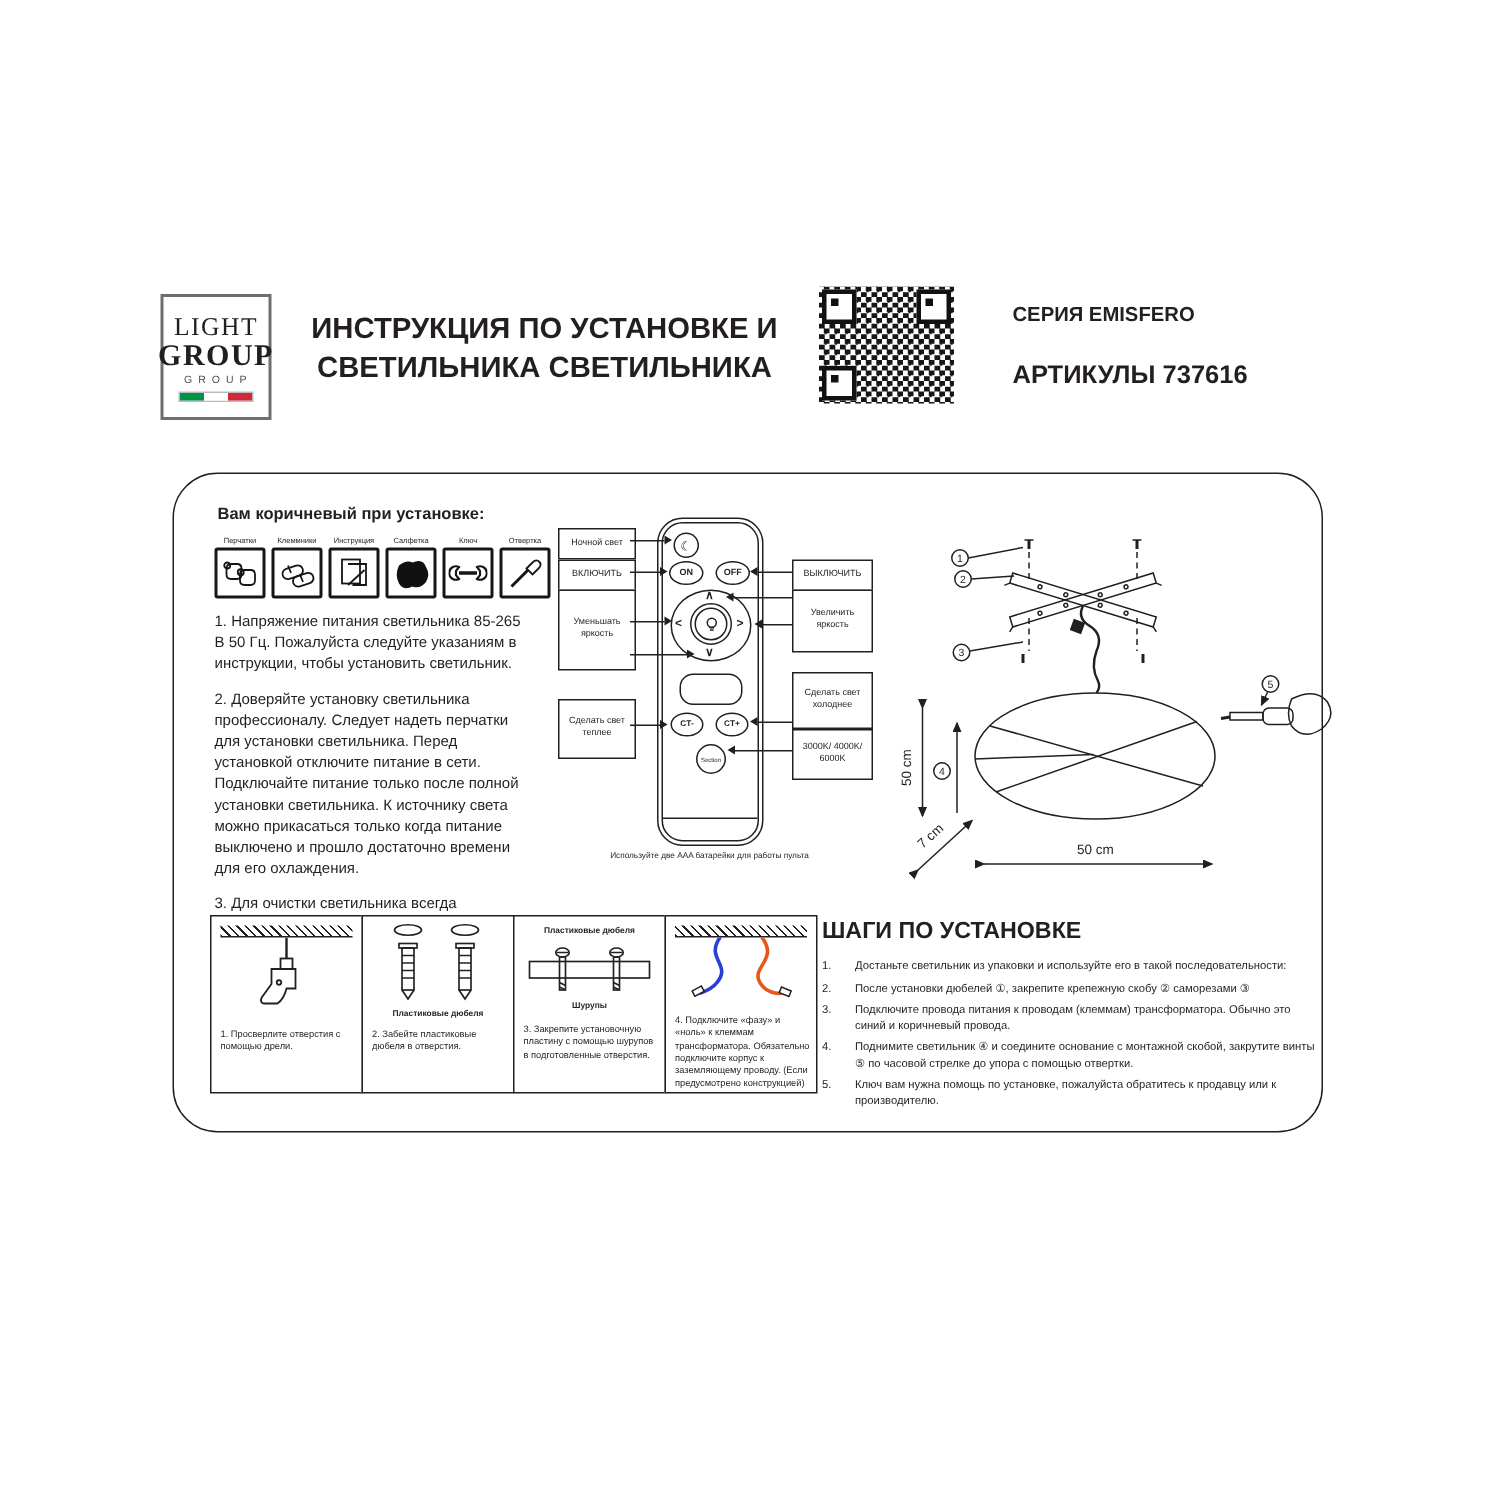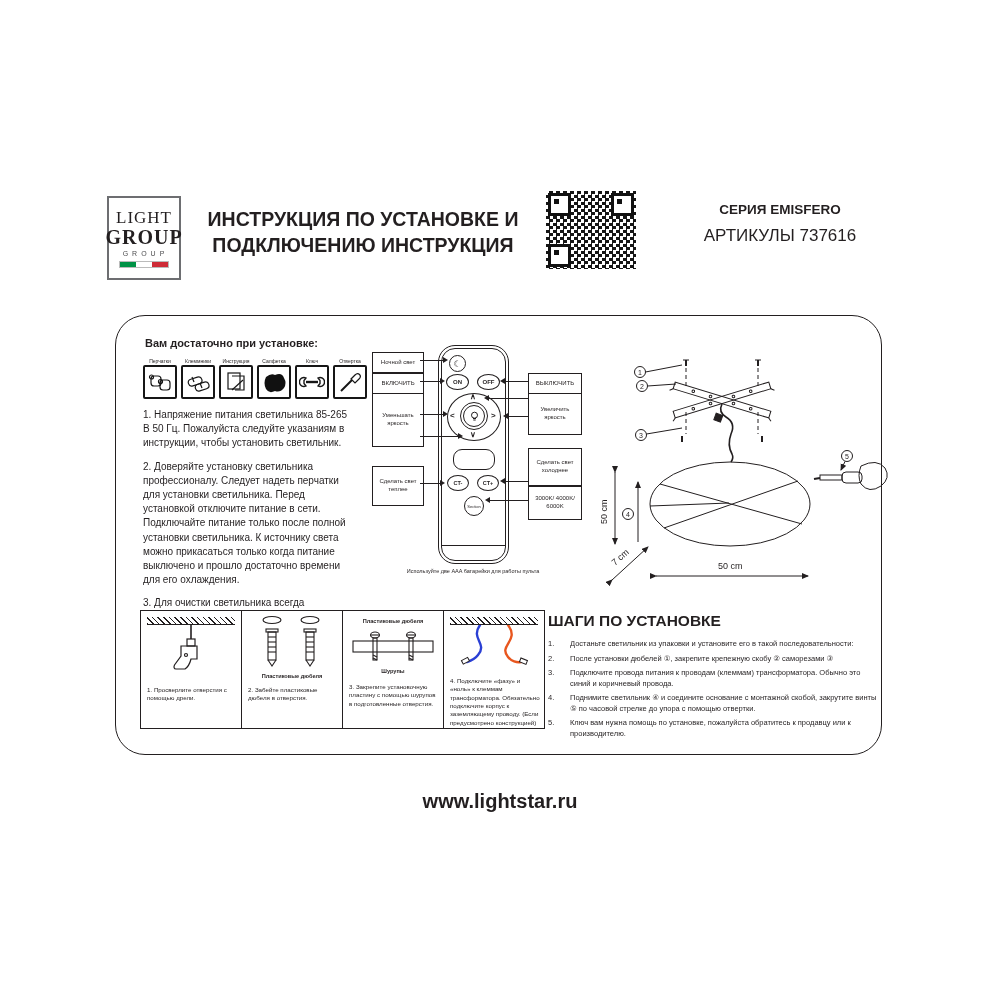--- a/index.html
+++ b/index.html
@@ -16,23 +16,23 @@
   .logo .l3{font-size:7px;letter-spacing:4px;margin:3px 0 4px 3px;font-family:"Liberation Sans",sans-serif;color:#4d4d4f;}
   .flag{width:48px;height:5px;display:flex;border:1px solid #bbb;}
   .flag i{flex:1;}
   .title{left:188px;top:206px;width:350px;text-align:center;font-weight:bold;
          font-size:19.5px;line-height:1.35;}
   .qr{left:546px;top:191px;width:90px;height:78px;
       background:repeating-conic-gradient(#161616 0% 25%, #ffffff 25% 50%);
       background-size:7px 7px;}
   .finder{position:absolute;width:17px;height:17px;border:3px solid #111;background:#fff;}
   .finder i{position:absolute;left:3px;top:3px;width:5px;height:5px;background:#111;display:block;}
-  .series{left:675px;top:202px;width:210px;text-align:center;}
+  .series{left:675px;top:202px;width:210px;}
   .series .s1{font-size:13.5px;font-weight:bold;}
-  .series .s2{font-size:17px;font-weight:normal;margin-top:9px;}
+  .series .s2{font-size:17px;font-weight:bold;margin-top:23px;}
 
   
   .sheet{left:115px;top:315px;width:765px;height:438px;border:1.5px solid #231f20;border-radius:30px;}
 
   
   .tools-head{left:145px;top:337px;font-size:11px;font-weight:bold;}
   .tools-row{left:143px;top:358px;display:flex;gap:4px;}
   .tool{width:34px;display:flex;flex-direction:column;align-items:center;}
   .tool .tl{font-size:5px;white-space:nowrap;margin-bottom:1px;}
   .tool .tb{width:30px;height:30px;border:2px solid #161616;border-radius:2px;
@@ -100,21 +100,21 @@
     <span class="l3">GROUP</span>
     <span class="flag">
       <i style="background:#009246"></i>
       <i style="background:#ffffff"></i>
       <i style="background:#ce2b37"></i>
     </span>
   </div>
 
   <div class="abs title">
     <div>ИНСТРУКЦИЯ ПО УСТАНОВКЕ И</div>
-    <div>ПОДКЛЮЧЕНИЮ ИНСТРУКЦИЯ</div>
+    <div>СВЕТИЛЬНИКА СВЕТИЛЬНИКА</div>
   </div>
 
   <div class="abs qr">
     <span class="finder" style="left:2px;top:2px">
         <i></i>
       </span>
     <span class="finder" style="right:2px;top:2px">
         <i></i>
       </span>
     <span class="finder" style="left:2px;bottom:2px">
@@ -122,21 +122,21 @@
       </span>
   </div>
 
   <div class="abs series">
     <div class="s1">СЕРИЯ EMISFERO</div>
     <div class="s2">АРТИКУЛЫ 737616</div>
   </div>
 
   <div class="abs sheet"></div>
 
-  <div class="abs tools-head">Вам достаточно при установке:</div>
+  <div class="abs tools-head">Вам коричневый при установке:</div>
   <div class="abs tools-row">
     <div class="tool">
       <span class="tl">Перчатки</span>
       <span class="tb">
         <svg width="26" height="26" viewBox="0 0 26 26" fill="none" stroke="#161616" stroke-width="1.2">
           <path d="M4 10 q0 -3 3 -3 h4 q3 0 3 3 v4 q0 3 -3 3 h-4 q-3 0 -3 -3 z"></path>
           <circle cx="4.5" cy="8" r="2"></circle>
           <path d="M13 14 q0 -3 3 -3 h4 q3 0 3 3 v4 q0 3 -3 3 h-4 q-3 0 -3 -3 z"></path>
           <circle cx="13.5" cy="12.5" r="2"></circle>
         </svg>
@@ -440,35 +440,34 @@
         <rect x="72" y="34" width="7" height="4" transform="rotate(22 75 36)" stroke="#231f20" stroke-width="1" fill="#fff"></rect>
       </svg>
       <div class="cap" style="top:66px;">4. Подключите «фазу» и «ноль» к клеммам трансформатора. Обязательно подключите корпус к заземляющему проводу. (Если предусмотрено конструкцией)</div>
     </div>
   </div>
 
   <div class="abs steps">
     <h2>ШАГИ ПО УСТАНОВКЕ</h2>
     <div class="step">
       <span class="n">1.</span>
-      <span class="t">Достаньте светильник из упаковки и установите его в такой последовательности:</span>
+      <span class="t">Достаньте светильник из упаковки и используйте его в такой последовательности:</span>
     </div>
     <div class="step">
       <span class="n">2.</span>
       <span class="t">После установки дюбелей ①, закрепите крепежную скобу ② саморезами ③</span>
     </div>
     <div class="step">
       <span class="n">3.</span>
       <span class="t">Подключите провода питания к проводам (клеммам) трансформатора. Обычно это синий и коричневый провода.</span>
     </div>
     <div class="step">
       <span class="n">4.</span>
       <span class="t">Поднимите светильник ④ и соедините основание с монтажной скобой, закрутите винты ⑤ по часовой стрелке до упора с помощью отвертки.</span>
     </div>
     <div class="step">
       <span class="n">5.</span>
       <span class="t">Ключ вам нужна помощь по установке, пожалуйста обратитесь к продавцу или к производителю.</span>
     </div>
   </div>
 
-  <div class="abs footer">www.lightstar.ru</div>
 
 </div>
 
 </body></html>

